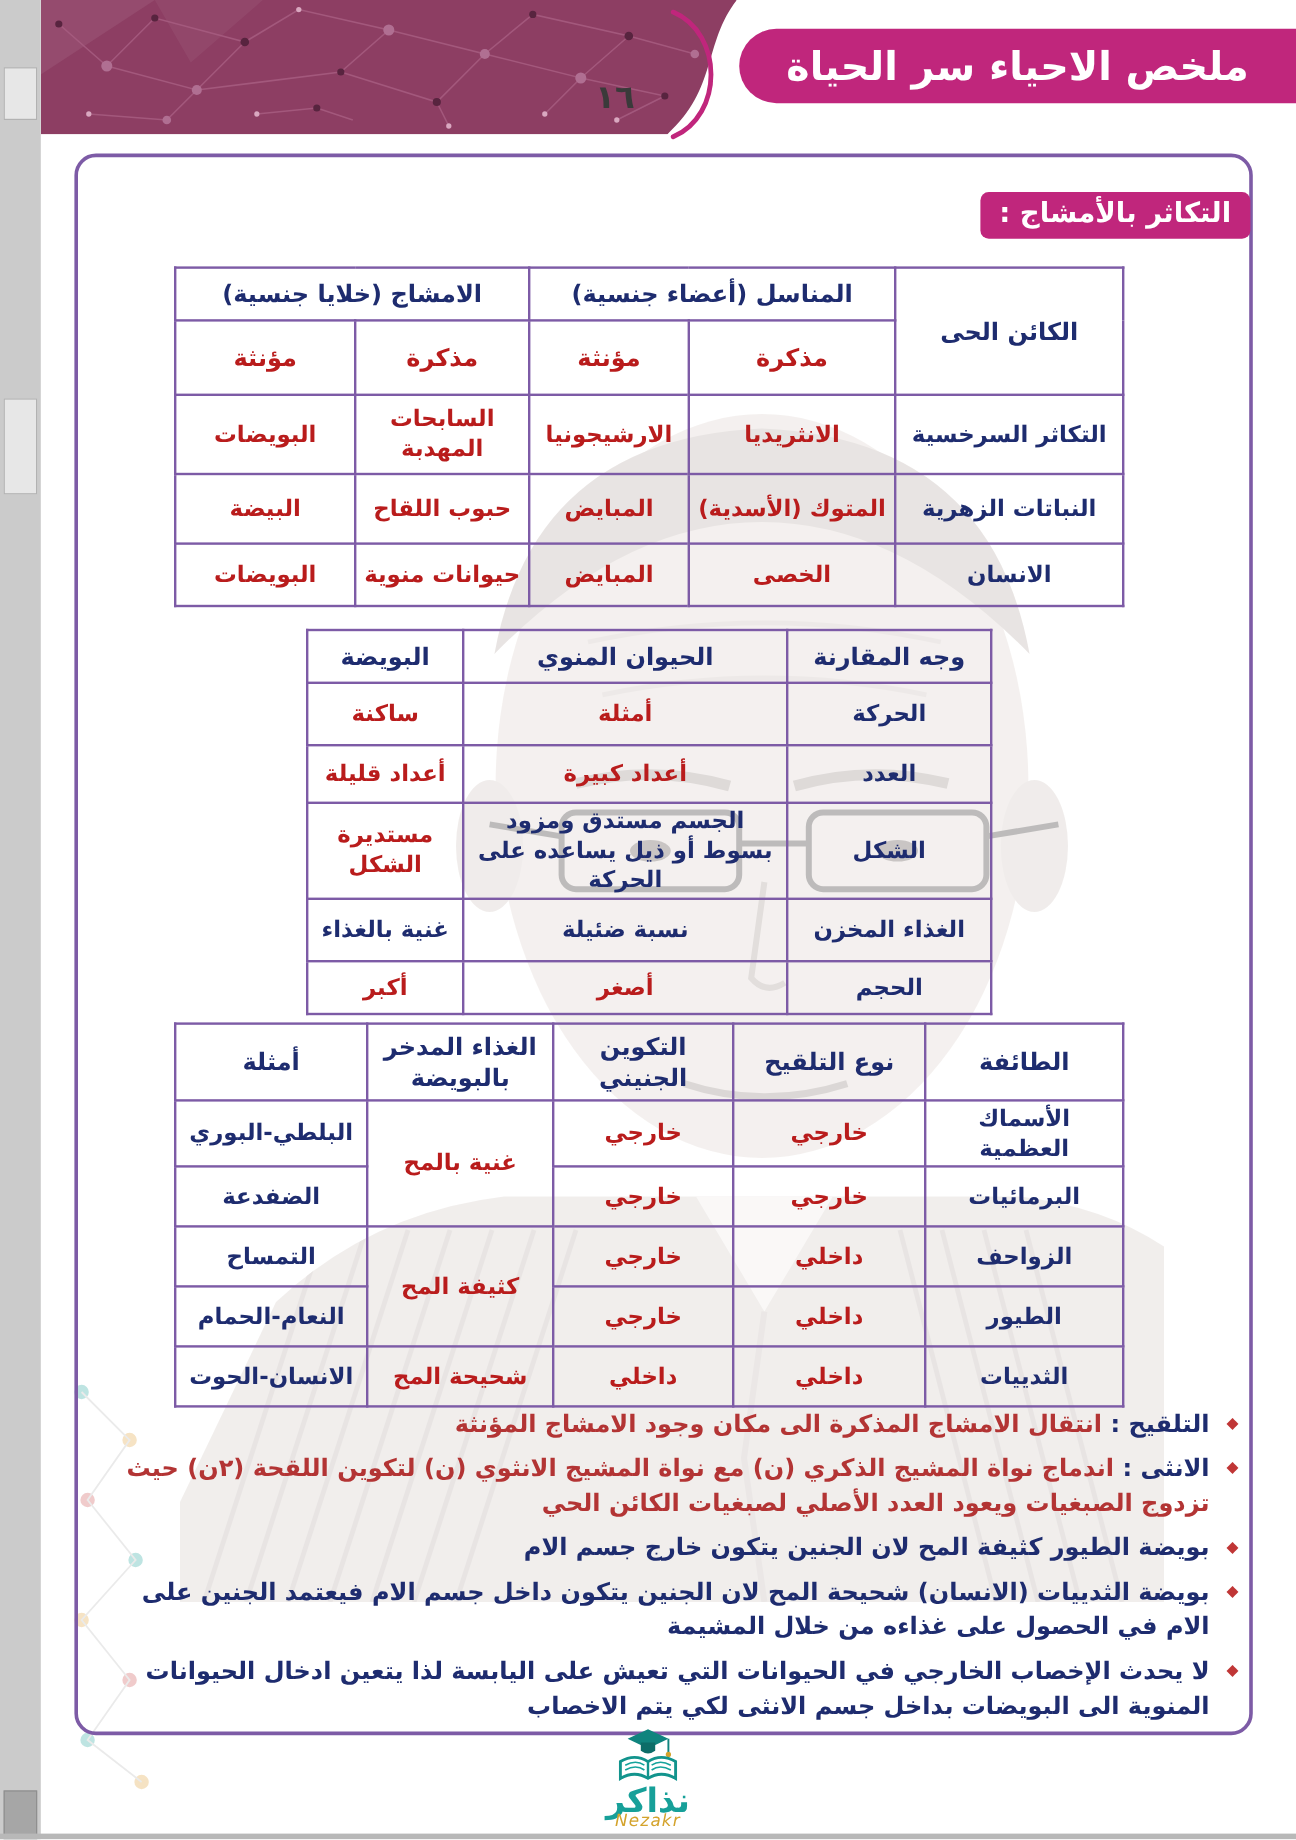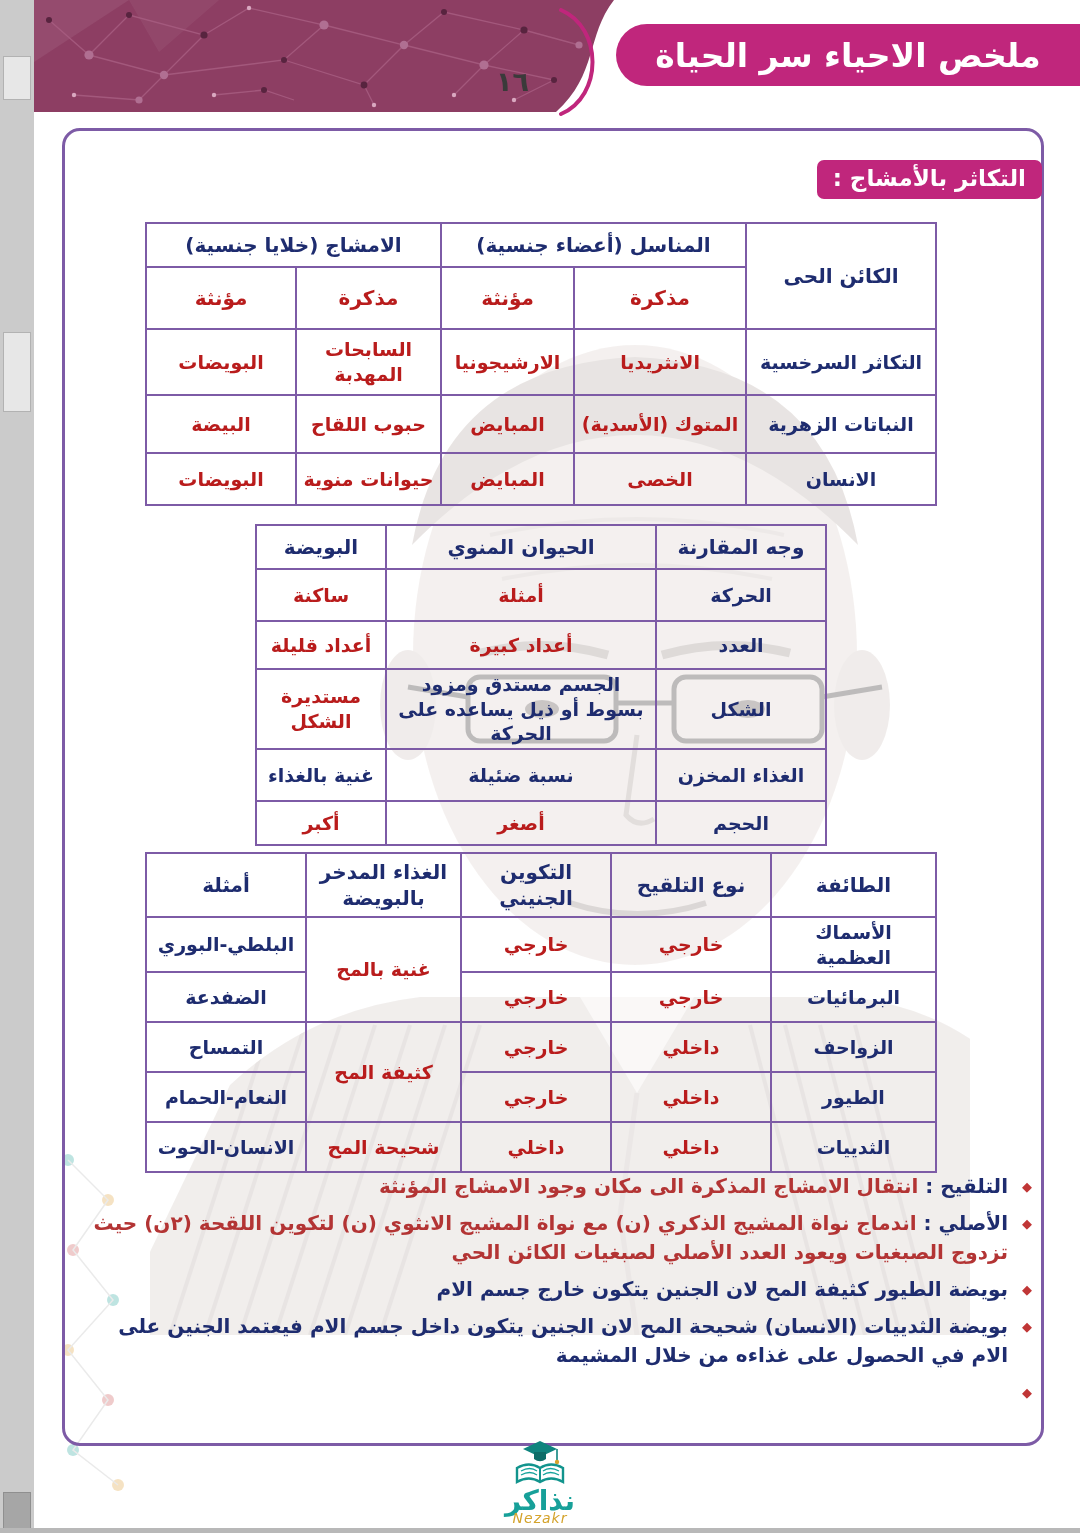--- a/index.html
+++ b/index.html
@@ -349,33 +349,34 @@
     </table>
 
   <div class="notes">
     <div class="note">
       <span class="bullet">◆</span>
       <span class="label">التلقيح :</span>
       <span class="red-text">انتقال الامشاج المذكرة الى مكان وجود الامشاج المؤنثة</span>
     </div>
     <div class="note">
       <span class="bullet">◆</span>
-      <span class="label">الأصلي :</span>
+      <span class="label">الانثى :</span>
       <span class="red-text">اندماج نواة المشيج الذكري (ن) مع نواة المشيج الانثوي (ن) لتكوين اللقحة (٢ن) حيث تزدوج الصبغيات ويعود العدد الأصلي لصبغيات الكائن الحي</span>
     </div>
     <div class="note">
       <span class="bullet">◆</span>
       <span>بويضة الطيور كثيفة المح لان الجنين يتكون خارج جسم الام</span>
     </div>
     <div class="note">
       <span class="bullet">◆</span>
       <span>بويضة الثدييات (الانسان) شحيحة المح لان الجنين يتكون داخل جسم الام فيعتمد الجنين على الام في الحصول على غذاءه من خلال المشيمة</span>
     </div>
     <div class="note">
       <span class="bullet">◆</span>
+      <span>لا يحدث الإخصاب الخارجي في الحيوانات التي تعيش على اليابسة لذا يتعين ادخال الحيوانات المنوية الى البويضات بداخل جسم الانثى لكي يتم الاخصاب</span>
     </div>
   </div>
 
   <div class="footer-logo">
     <svg width="62" height="48" viewBox="0 0 62 48">
       <polygon points="31,3 48,11 31,19 14,11" fill="#0f847e"></polygon>
       <path d="M25,14 v7 q6,4.5 12,0 v-7" fill="#0c6d68"></path>
       <path d="M48,11 v11" stroke="#0f847e" stroke-width="1.6"></path>
       <circle cx="48" cy="24" r="2.2" fill="#d4a32c"></circle>
       <path d="M8,30 Q20,23 31,30 Q42,23 54,30 L54,44 Q42,37 31,44 Q20,37 8,44 Z" fill="#ffffff" stroke="#12948d" stroke-width="2.4"></path>

